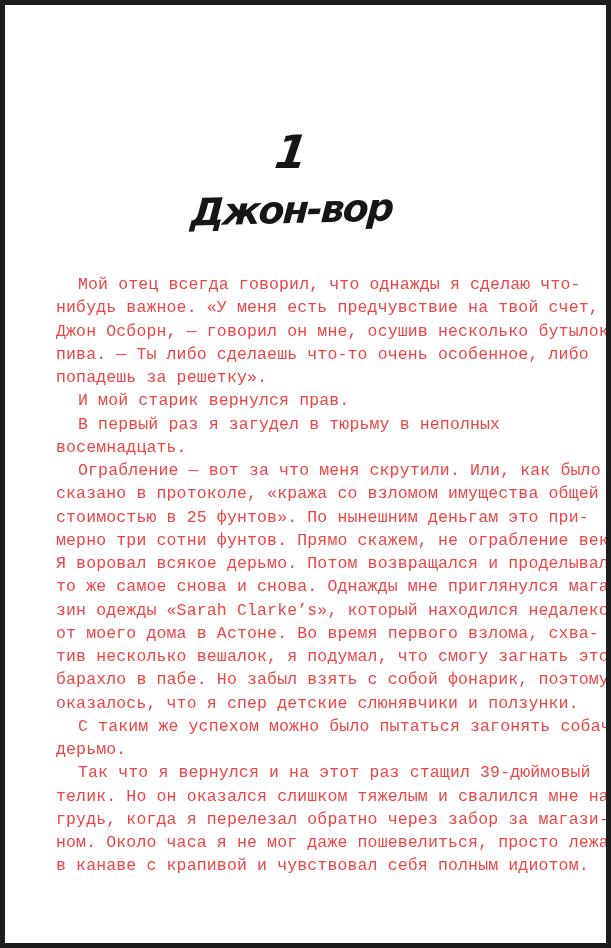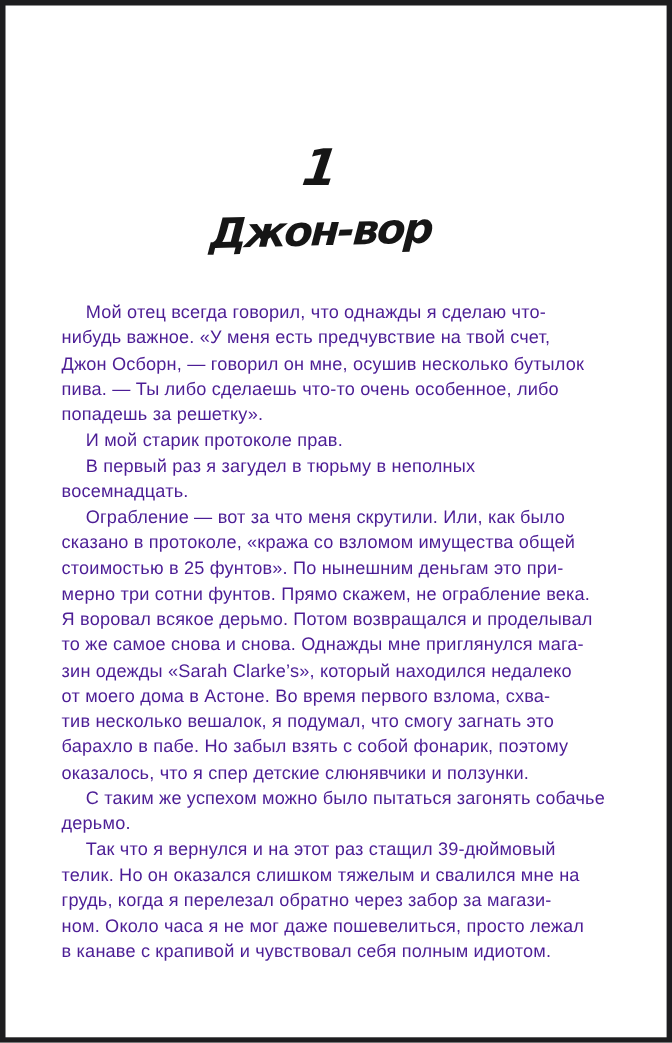--- a/index.html
+++ b/index.html
@@ -47,21 +47,22 @@
     transform: skewX(-5deg) rotate(-1.5deg);
   }
   .body-text {
     position: absolute;
     top: 268px;
     left: 51px; 
     width: 462px;
     font-size: 16.5px;
     line-height: 23.25px;
     letter-spacing: 0.15px;
-    color: #4c1d95;
+    color: #ef4444;
+    font-family: Liberation Mono, monospace;
   }
   .para {
     margin: 0;
     padding: 0;
     text-indent: 22px;
     white-space: pre; 
   }
 </style>
 </head>
 <body>
@@ -71,21 +72,21 @@
   <div class="chapter-number">1</div>
 
   <div class="chapter-title">Джон-вор</div>
 
   <div class="body-text">
     <p class="para">Мой отец всегда говорил, что однажды я сделаю что-
 нибудь важное. «У меня есть предчувствие на твой счет,
 Джон Осборн, — говорил он мне, осушив несколько бутылок
 пива. — Ты либо сделаешь что-то очень особенное, либо
 попадешь за решетку».</p>
-    <p class="para">И мой старик протоколе прав.</p>
+    <p class="para">И мой старик вернулся прав.</p>
     <p class="para">В первый раз я загудел в тюрьму в неполных
 восемнадцать.</p>
     <p class="para">Ограбление — вот за что меня скрутили. Или, как было
 сказано в протоколе, «кража со взломом имущества общей
 стоимостью в 25 фунтов». По нынешним деньгам это при-
 мерно три сотни фунтов. Прямо скажем, не ограбление века.
 Я воровал всякое дерьмо. Потом возвращался и проделывал
 то же самое снова и снова. Однажды мне приглянулся мага-
 зин одежды «Sarah Clarke’s», который находился недалеко
 от моего дома в Астоне. Во время первого взлома, схва-

